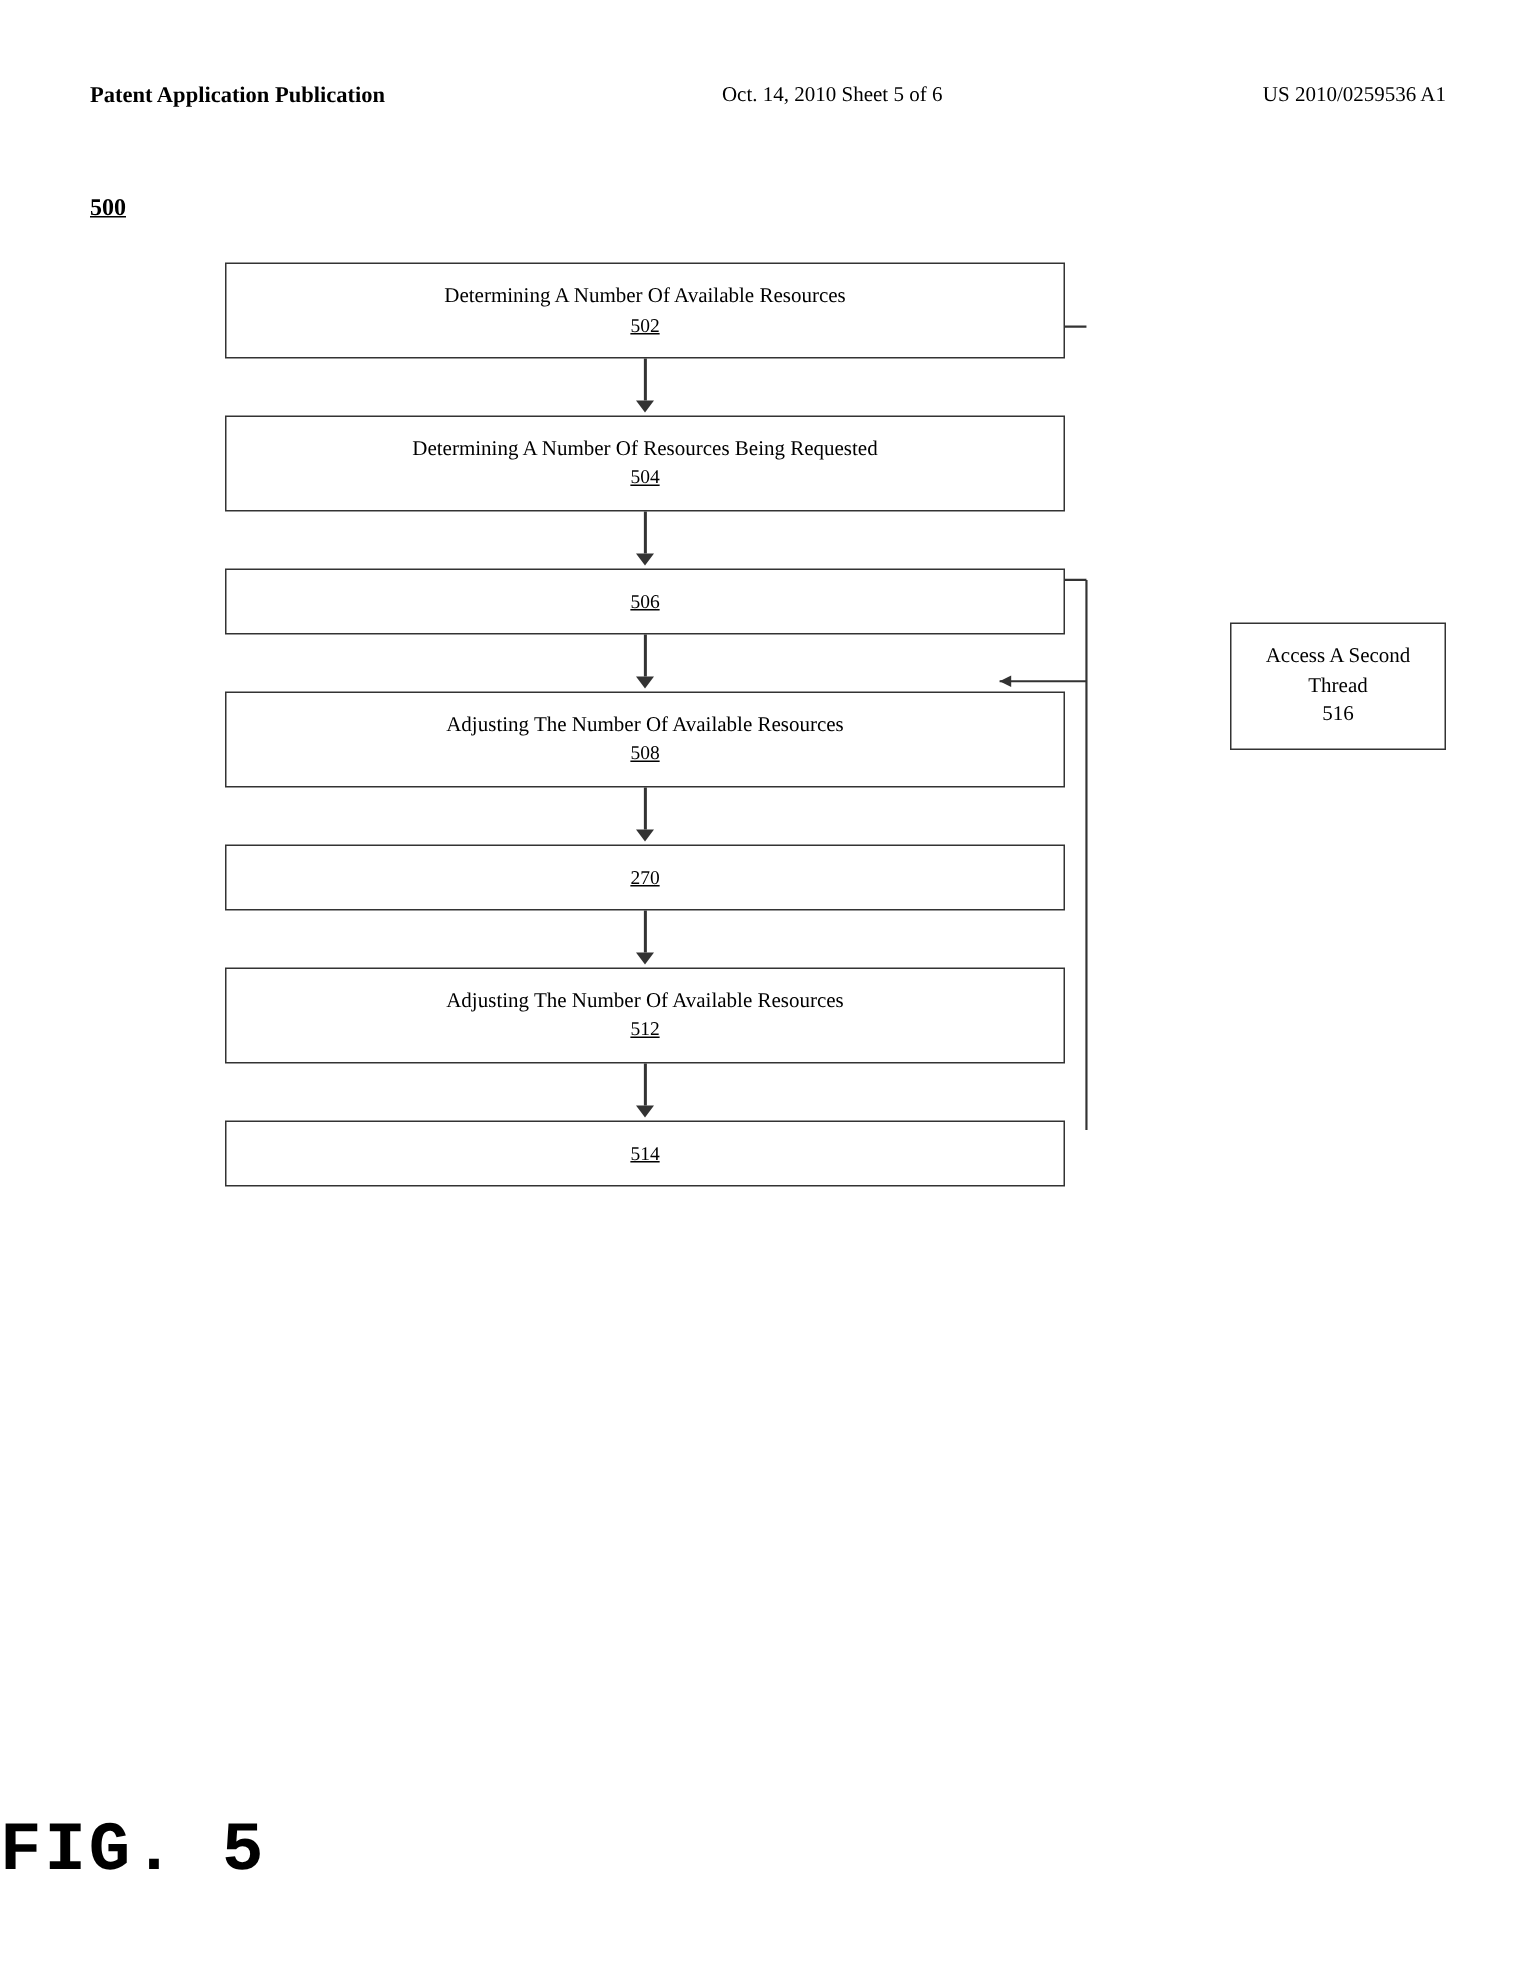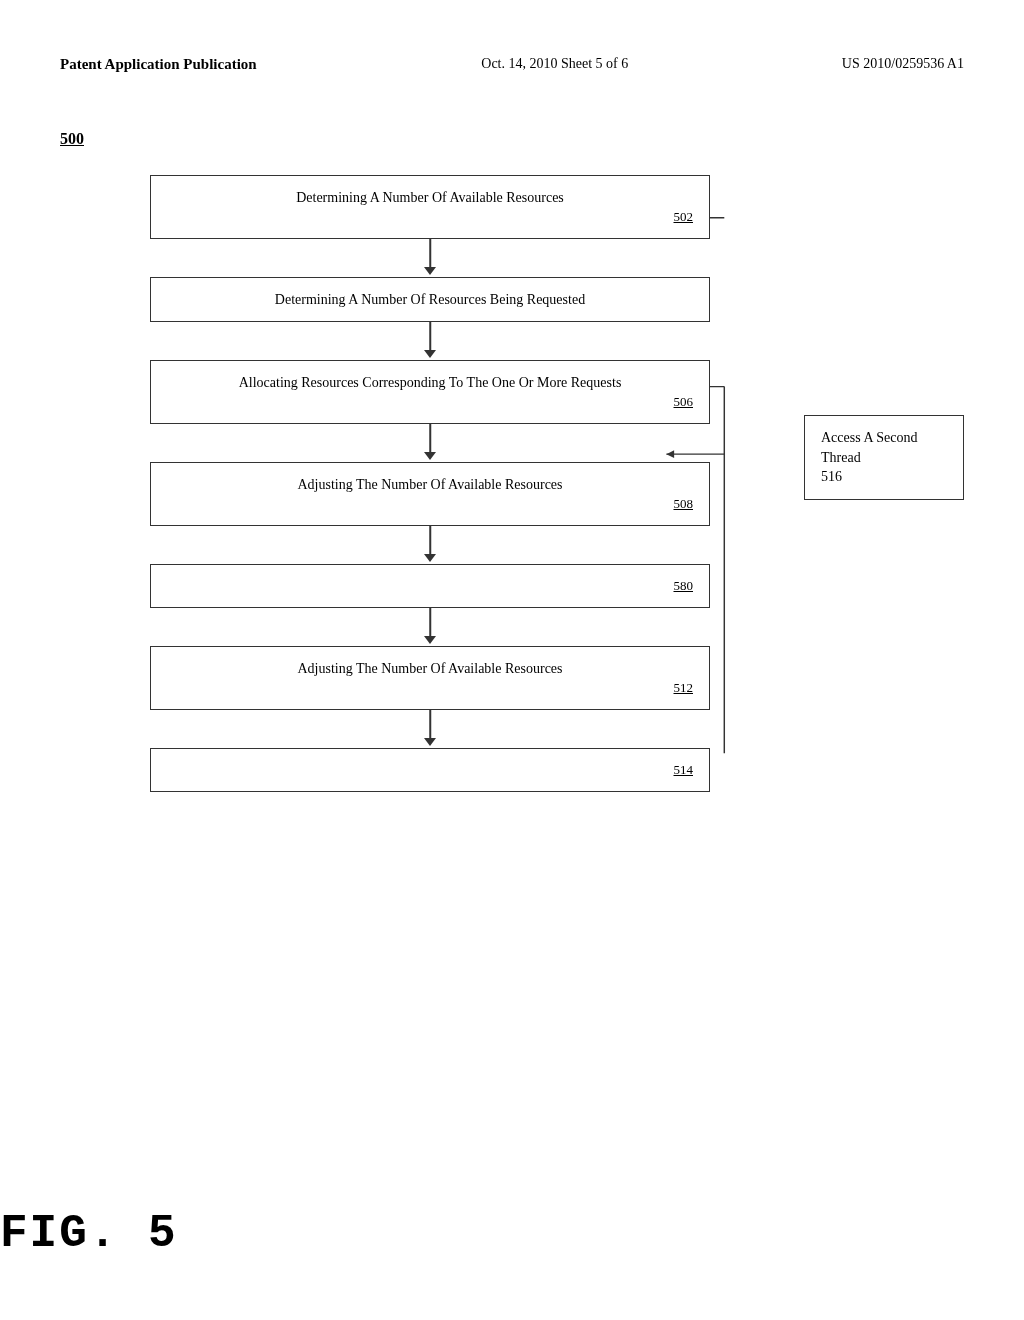--- a/index.html
+++ b/index.html
@@ -69,21 +69,20 @@
       padding: 12px 16px;
       font-size: 14px;
       line-height: 1.4;
       background: #fff;
       position: relative;
     }
 
     .box .step-num {
       text-decoration: underline;
       font-size: 13px;
-      text-align: right;
     }
 
     .arrow-down {
       display: flex;
       justify-content: center;
       align-items: center;
       height: 38px;
       position: relative;
     }
 
@@ -106,26 +105,26 @@
       transform: translateX(-50%);
       border-left: 6px solid transparent;
       border-right: 6px solid transparent;
       border-top: 8px solid #333;
     }
 
     
     .side-box {
       position: absolute;
       border: 1.5px solid #333;
-      text-align: left;
+      text-align: center;
       padding: 12px 16px;
       font-size: 14px;
       line-height: 1.4;
       background: #fff;
-      width: 160px;
+      width: 144px;
       right: 0px;
       top: 260px;
     }
 
     .fig-caption {
       position: absolute;
       bottom: 60px;
       left: 0;
       right: 0;
       text-align: left;
@@ -177,40 +176,40 @@
 
     <div class="box">
       <div>Determining A Number Of Available Resources</div>
       <div class="step-num">502</div>
     </div>
 
     <div class="arrow-down"></div>
 
     <div class="box">
       <div>Determining A Number Of Resources Being Requested</div>
-    </div>
-
-    <div class="arrow-down"></div>
-
-    <div class="box">
-      <div>Allocating Resources Corresponding To The One Or More Requests</div>
+      <div class="step-num">504</div>
+    </div>
+
+    <div class="arrow-down"></div>
+
+    <div class="box">
       <div class="step-num">506</div>
     </div>
 
     <div class="arrow-down"></div>
 
     <div class="box">
       <div>Adjusting The Number Of Available Resources</div>
       <div class="step-num">508</div>
     </div>
 
     <div class="arrow-down"></div>
 
     <div class="box">
-      <div class="step-num">580</div>
+      <div class="step-num">270</div>
     </div>
 
     <div class="arrow-down"></div>
 
     <div class="box">
       <div>Adjusting The Number Of Available Resources</div>
       <div class="step-num">512</div>
     </div>
 
     <div class="arrow-down"></div>

